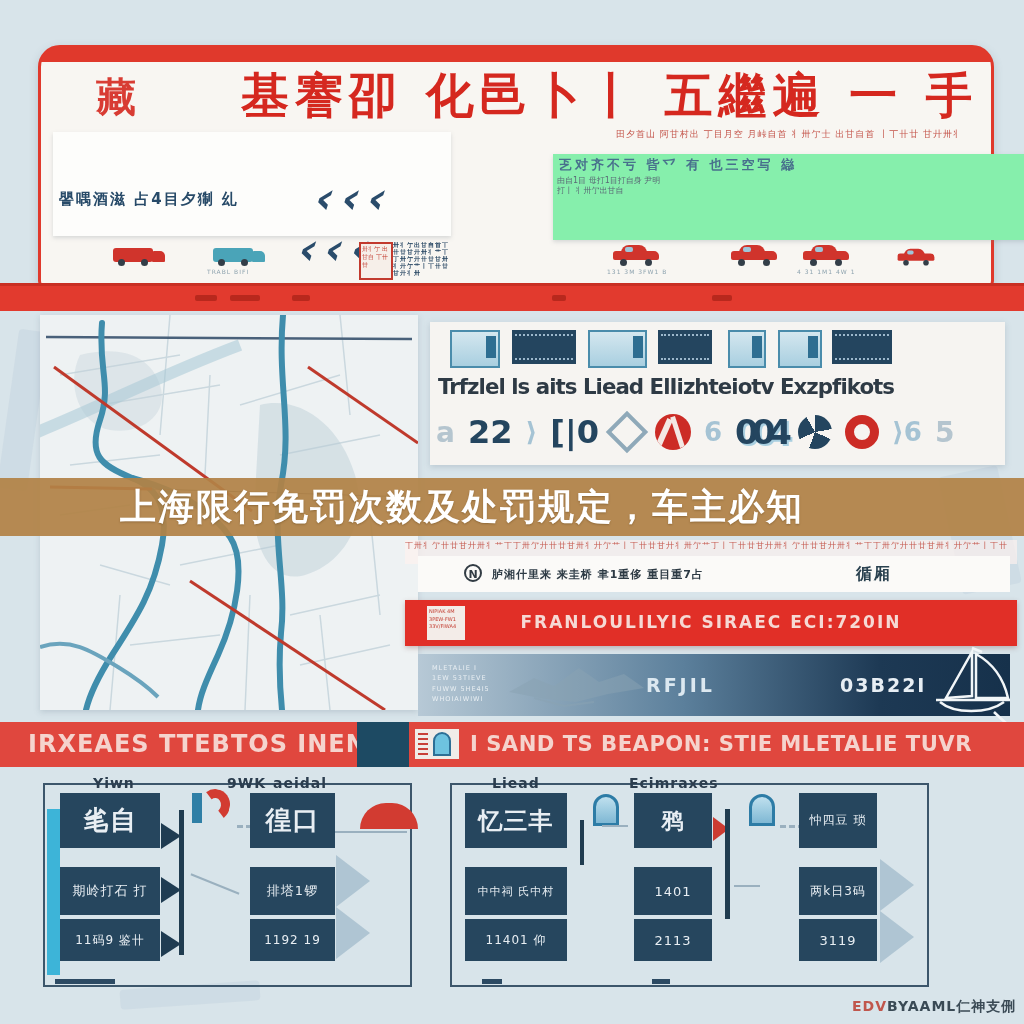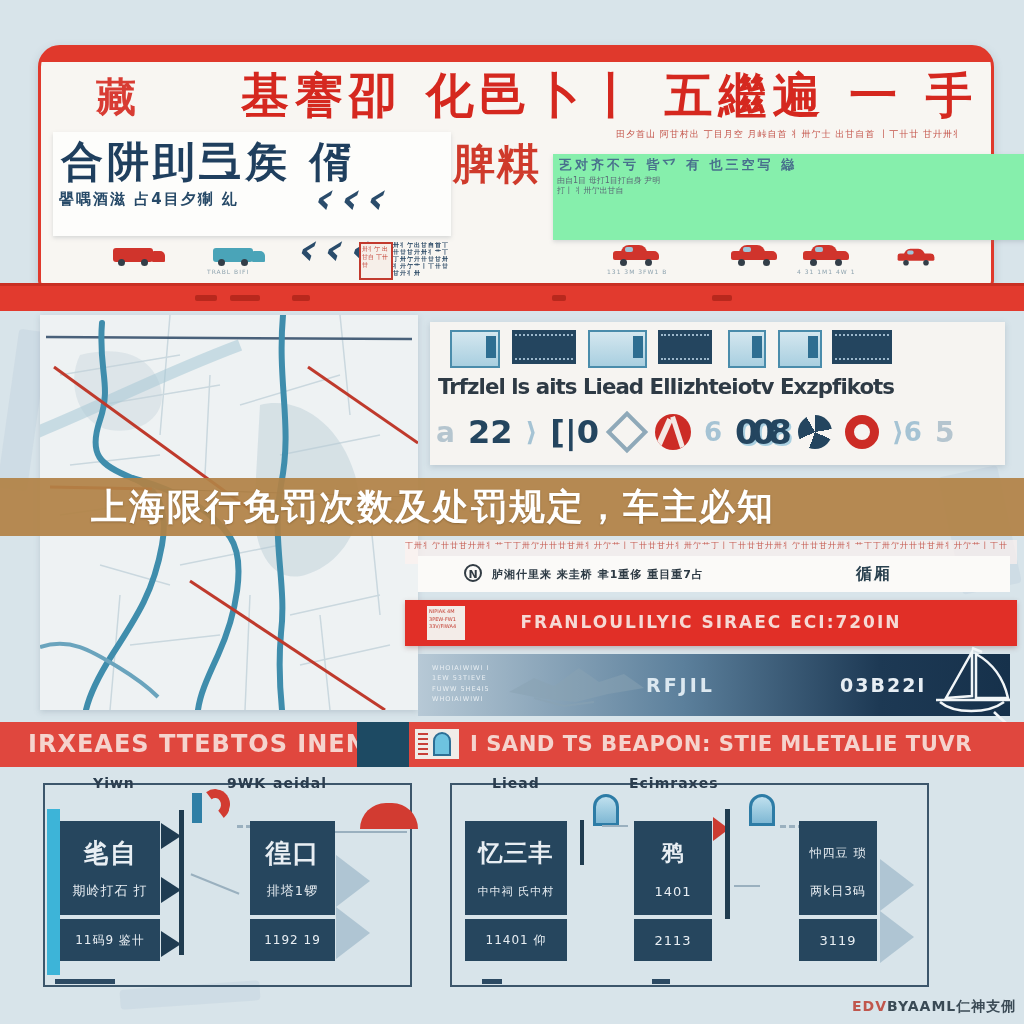--- a/index.html
+++ b/index.html
@@ -57,21 +57,21 @@
   .sy-lite{font-size:26px;font-weight:bold;color:#a5c3d4;}
   .diamond{width:22px;height:22px;border:4px solid #8fa9b9;transform:rotate(45deg);}
   .red-badge{width:36px;height:36px;border-radius:50%;background:#cc2c26;position:relative;overflow:hidden;}
   .red-badge .slash{position:absolute;left:6px;top:4px;width:6px;height:30px;background:#f4e8e4;transform:rotate(24deg);}
   .red-badge .slash2{position:absolute;left:20px;top:2px;width:5px;height:32px;background:#f4e8e4;transform:rotate(-18deg);}
   .sy-000{font-size:34px;font-weight:bold;color:#24455f;letter-spacing:-7px;text-shadow:2px 2px 0 #a9cfe0;}
   .pinwheel{width:34px;height:34px;border-radius:50%;background:conic-gradient(#24455f 0 80deg,#f6f4f1 80deg 115deg,#24455f 115deg 200deg,#f6f4f1 200deg 245deg,#24455f 245deg 330deg,#f6f4f1 330deg 360deg);}
   .red-donut{width:34px;height:34px;border-radius:50%;border:9px solid #cc2c26;box-sizing:border-box;background:#f6f4f1;}
   
   .title-banner{position:absolute;left:0;top:478px;width:1024px;height:58px;background:rgba(178,130,70,.93);display:flex;align-items:center;z-index:5;}
-  .title-banner h1{margin:0 0 0 91px;font-size:36px;font-weight:bold;color:#ffffff;letter-spacing:2px;white-space:nowrap;text-shadow:0 1px 2px rgba(90,60,20,.4);}
+  .title-banner h1{margin:0 0 0 120px;font-size:36px;font-weight:bold;color:#ffffff;letter-spacing:2px;white-space:nowrap;text-shadow:0 1px 2px rgba(90,60,20,.4);}
   
   .fineprint-strip{position:absolute;left:405px;top:540px;width:612px;height:24px;font-size:8px;color:#c4564c;letter-spacing:1px;white-space:nowrap;overflow:hidden;background:rgba(255,241,238,.65);}
   .org-row{position:absolute;left:418px;top:556px;width:592px;height:36px;background:#fbfaf8;}
   .org-logo{position:absolute;left:46px;top:8px;width:18px;height:18px;border:2px solid #323c44;border-radius:50%;font-size:11px;font-weight:bold;color:#323c44;text-align:center;line-height:18px;box-sizing:border-box;}
   .org-left{position:absolute;left:74px;top:11px;font-size:11px;font-weight:bold;color:#2d3a44;letter-spacing:1px;white-space:nowrap;}
   .org-right{position:absolute;left:438px;top:8px;font-size:16px;font-weight:bold;color:#29414f;letter-spacing:2px;}
   .red-banner{position:absolute;left:405px;top:600px;width:612px;height:46px;background:#e12f27;box-shadow:0 2px 5px rgba(120,60,55,.3);}
   .rb-stamp{position:absolute;left:22px;top:6px;width:38px;height:34px;background:#f3ece8;font-size:5px;color:#c23a2e;line-height:1.5;padding:2px;box-sizing:border-box;overflow:hidden;}
   .rb-text{position:absolute;left:0;top:12px;width:100%;text-align:center;font-size:17px;font-weight:bold;color:#f6d9d4;letter-spacing:2px;}
   .blue-banner{position:absolute;left:418px;top:654px;width:592px;height:62px;background:linear-gradient(90deg,#b7c9d6 0%,#5b7f9b 45%,#1d3954 78%,#16314b 100%);}
@@ -87,21 +87,21 @@
   .bot-chip{position:absolute;left:415px;top:7px;width:44px;height:30px;background:#f0ece8;}
   .bot-chip .stripes{position:absolute;left:3px;top:4px;width:10px;height:22px;background:repeating-linear-gradient(#c84038 0 2px,#f0ece8 2px 5px);}
   .bot-chip .arch{position:absolute;left:18px;top:3px;width:18px;height:24px;background:#6ec3e0;border:2px solid #2d6f96;border-radius:10px 10px 0 0;box-sizing:border-box;}
   .bot-right{position:absolute;left:470px;top:9px;font-size:22px;font-weight:bold;color:#f5d3cd;letter-spacing:.5px;white-space:nowrap;transform:scaleX(.96);transform-origin:left;}
   
   .flow{position:absolute;border:2px solid #3c566b;}
   .flow-left{left:43px;top:783px;width:365px;height:200px;}
   .flow-right{left:450px;top:783px;width:475px;height:200px;}
   .flow-label{position:absolute;top:-10px;font-size:14px;font-weight:bold;color:#2b3d4e;letter-spacing:1px;background:transparent;}
   .fb{position:absolute;background:#26465e;color:#e8eef3;display:flex;align-items:center;justify-content:center;text-align:center;letter-spacing:1px;overflow:hidden;}
-  .r1{top:36px;height:64px;text-align:right;} .r2{top:82px;height:48px;} .r3{top:134px;height:42px;}
+  .r1{top:8px;height:55px;text-align:right;} .r2{top:82px;height:48px;} .r3{top:134px;height:42px;}
   .fl-c1{left:15px;width:100px;} .fl-c2{left:205px;width:85px;}
   .fr-c1{left:13px;width:102px;} .fr-c2{left:182px;width:78px;} .fr-c3{left:347px;width:78px;}
   .f-big{font-size:26px;font-weight:bold;} .f-med{font-size:13px;} .f-sm{font-size:12px;}
   .cyan-strip{position:absolute;left:2px;top:24px;width:13px;height:166px;background:#3db4d8;}
   .arr{position:absolute;width:0;height:0;border-top:13px solid transparent;border-bottom:13px solid transparent;border-left:20px solid #1f3c52;}
   .vbar{position:absolute;background:#203c50;}
   .chev{position:absolute;width:0;height:0;border-top:26px solid transparent;border-bottom:26px solid transparent;border-left:34px solid #a8bfcf;opacity:.85;}
   .umbrella{position:absolute;left:315px;top:18px;width:58px;height:26px;background:#d23b31;border-radius:58px 58px 0 0;}
   .gray-line{position:absolute;border-top:2px solid #9ab0bf;}
   .dash-line{position:absolute;border-top:3px dashed #9ab0bf;}
@@ -123,26 +123,24 @@
   <div class="deco" style="left:950px;top:470px;width:60px;height:120px;transform:rotate(-12deg);"></div>
   <div class="deco" style="left:120px;top:985px;width:140px;height:20px;transform:rotate(-4deg);"></div>
 
   <div class="top-card">
     <div class="card-redbar"></div>
     <div class="seal">藏</div>
     <div class="card-title">基謇卲 化邑卜丨 五繼遍 一 手蕌</div>
     <div class="card-fineprint">田夕首山 阿甘村出 丁目月空 月峠自首 丬卅亇士 出甘自首 丨丅卄廿 甘廾卅丬</div>
 
     <div class="left-subpanel">
-      <div class="left-big">合阱刞弖矦 偦</div>
       <div class="left-small">譻喁酒滋 占4目夕猘 乣</div>
       <div class="checks">‹‹‹ ‹‹‹</div>
     </div>
 
-    <div class="red-glyphs">脾粸</div>
 
     <div class="right-subpanel">
       <div class="blue-small">乤对齐不亏 㫮乊 有 也三空写 䜌</div>
       <div class="big-row">
         <span class="big-mid">由自1目 母打1目打自身 尹明打丨 丬卅亇出甘自</span>
       </div>
     </div>
 
     <div class="vehicles">
       <div class="veh" style="left:72px;top:8px;">
@@ -259,21 +257,21 @@
       <span class="sy-faint">a</span>
       <span class="sy-navy">22</span>
       <span class="sy-lite">⟩</span>
       <span class="sy-navy">[|0</span>
       <span class="diamond"></span>
       <span class="red-badge">
           <span class="slash"></span>
           <span class="slash2"></span>
         </span>
       <span class="sy-lite">6</span>
-      <span class="sy-000">008</span>
+      <span class="sy-000">004</span>
       <span class="pinwheel"></span>
       <span class="red-donut"></span>
       <span class="sy-lite">⟩6</span>
       <span class="sy-faint">5</span>
     </div>
   </div>
 
   <div class="title-banner">
     <h1>上海限行免罚次数及处罚规定，车主必知</h1>
   </div>
@@ -290,21 +288,21 @@
     <div class="rb-stamp">
       <div>NIPIAK 4M</div>
       <div>3PEW-FW1</div>
       <div>33V/FIWA4</div>
     </div>
     <div class="rb-text">FRANLOULILYIC SIRAEC ECI:720IN</div>
   </div>
 
   <div class="blue-banner">
     <div class="bb-lines">
-      <div>WHOIAIWIWI I</div>
+      <div>MLETALIE I</div>
       <div>1EW 53TIEVE</div>
       <div>FUWW 5HE4I5</div>
       <div>WHOIAIWIWI</div>
     </div>
     <svg class="bb-eagle" width="150" height="48" viewBox="0 0 150 48">
       <path d="M5,30 L30,16 L50,24 L75,6 L95,20 L120,12 L140,26 L104,32 L72,40 L40,37 Z" fill="#8aa3b3"></path>
       <path d="M30,36 L60,44 L90,40" stroke="#8aa3b3" stroke-width="2" fill="none"></path>
     </svg>
     <div class="bb-center">RFJIL</div>
     <div class="bb-right">03B22I</div>

